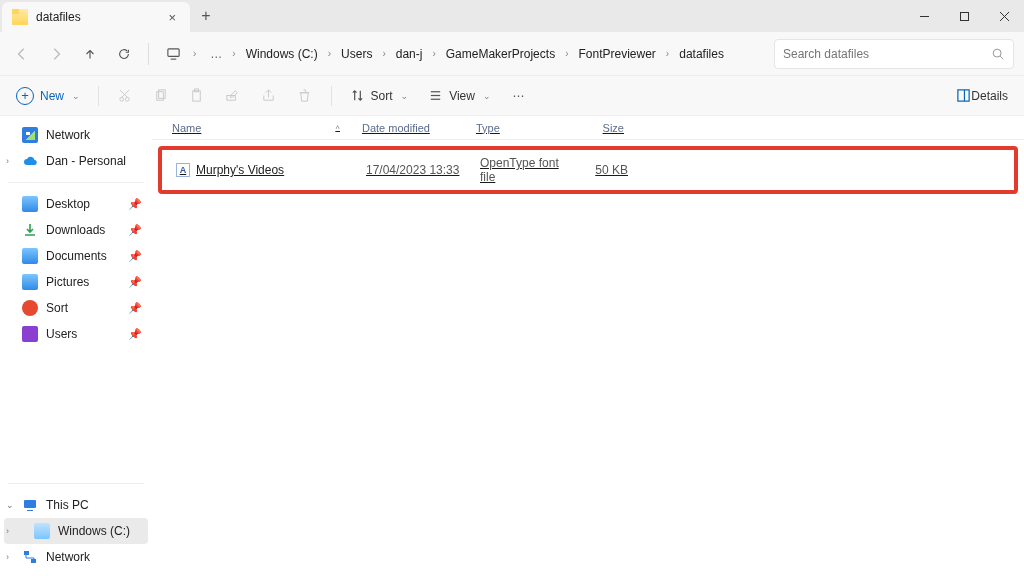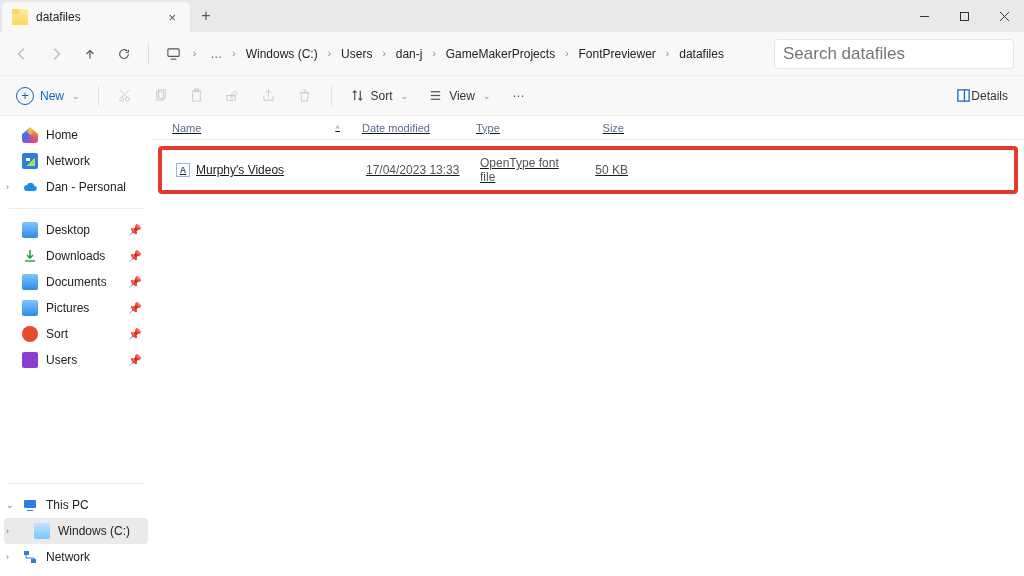--- a/index.html
+++ b/index.html
@@ -18,21 +18,21 @@
   .navbtn { width:32px; height:32px; display:flex; align-items:center; justify-content:center; color:#555; border-radius:4px; cursor:pointer;}
   .navbtn.disabled { color:#bbb; }
   .navbtn svg { width:14px; height:14px; }
   .addrsep { width:1px; height:22px; background:#ddd; margin:0 6px; }
   .crumbs { display:flex; align-items:center; gap:2px; flex:1; padding:0 4px; }
   .crumb { padding:4px 6px; border-radius:3px; cursor:pointer; color:#222; font-size:12px;}
   .crumbchev { color:#888; font-size:10px; padding:0 2px;}
   .crumb.ellips { color:#666; }
   .monitor-icon svg { width:15px; height:15px; }
   .search { display:flex; align-items:center; width:240px; height:30px; background:#fff; border:1px solid #e5e5e5; border-radius:4px; padding:0 8px; margin-right:4px;}
-  .search input { border:none; outline:none; flex:1; font-size:17px; color:#7f1d1d; background:transparent;}
+  .search input { border:none; outline:none; flex:1; font-size:12px; color:#7f1d1d; background:transparent;}
   .search svg { width:14px; height:14px; color:#888;}
   .toolbar { display:flex; align-items:center; height:40px; background:#f8f8f8; padding:0 8px; gap:4px; border-bottom:1px solid #eee;}
   .tbtn { display:flex; align-items:center; gap:6px; padding:6px 8px; border-radius:4px; cursor:pointer; color:#333; }
   .tbtn.ico { width:32px; justify-content:center; color:#777;}
   .tbtn.ico.disabled { color:#c7c7c7; }
   .tbtn svg { width:15px; height:15px; }
   .newbtn { color:#0a64bc; }
   .newbtn .plus { width:18px; height:18px; border:1.3px solid #0a64bc; border-radius:50%; display:flex; align-items:center; justify-content:center; font-size:13px; line-height:1;}
   .chev { font-size:9px; color:#888; margin-left:2px;}
   .tsep { width:1px; height:20px; background:#e2e2e2; margin:0 6px;}
@@ -224,24 +224,20 @@
         <rect x="2" y="2" width="12" height="12" fill="none" stroke="currentColor" stroke-width="1.3"></rect>
         <line x1="9" y1="2" x2="9" y2="14" stroke="currentColor" stroke-width="1.3"></line>
       </svg>
     <span>Details</span>
   </div>
 </div>
 
 <div class="body">
   <div class="sidebar">
     <div class="side-item">
-        <span class="ico ico-home"></span>
-        <span>Home</span>
-      </div>
-    <div class="side-item">
         <span class="ico ico-gallery"></span>
         <span>Network</span>
       </div>
     <div class="side-item">
         <span class="exp">›</span>
         <svg class="ico ico-cloud" viewBox="0 0 16 16">
           <path d="M5 12a3 3 0 010-6 4 4 0 017.5 1A2.5 2.5 0 0112 12z" fill="currentColor"></path>
         </svg>
         <span>Dan - Personal</span>
       </div>

